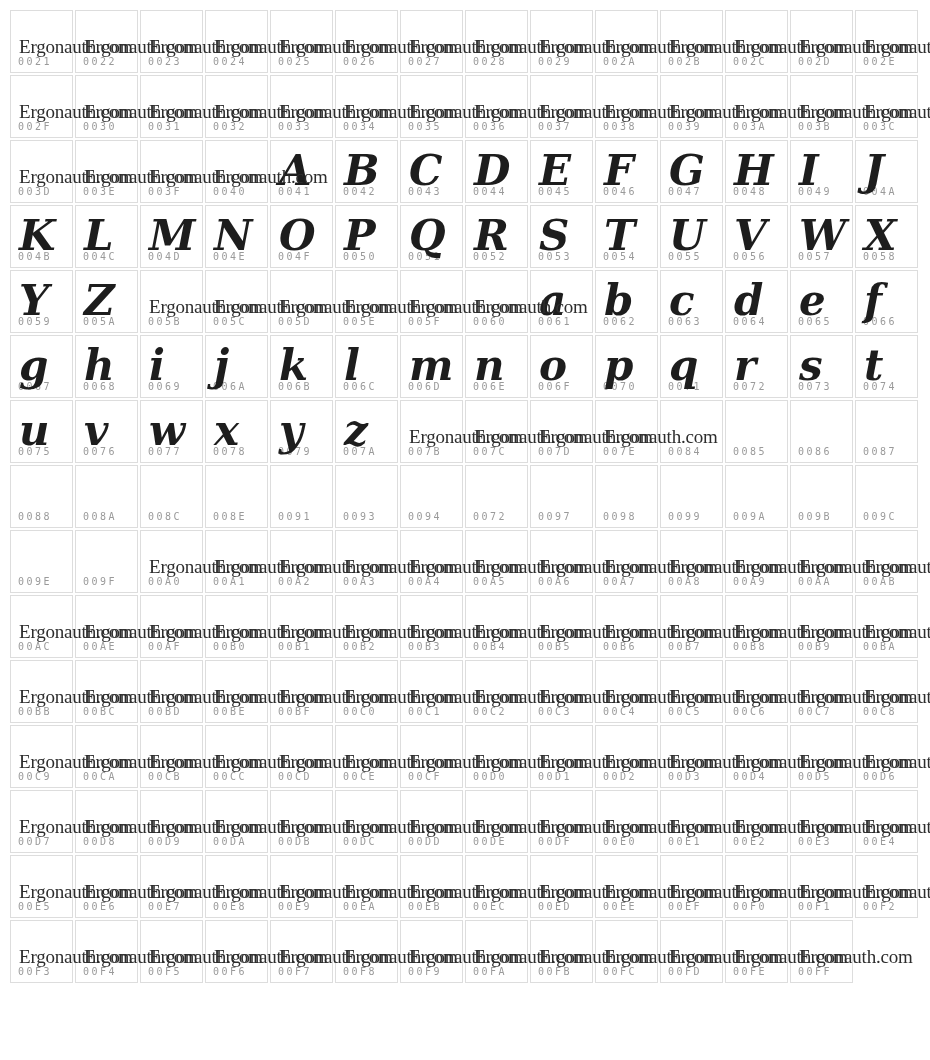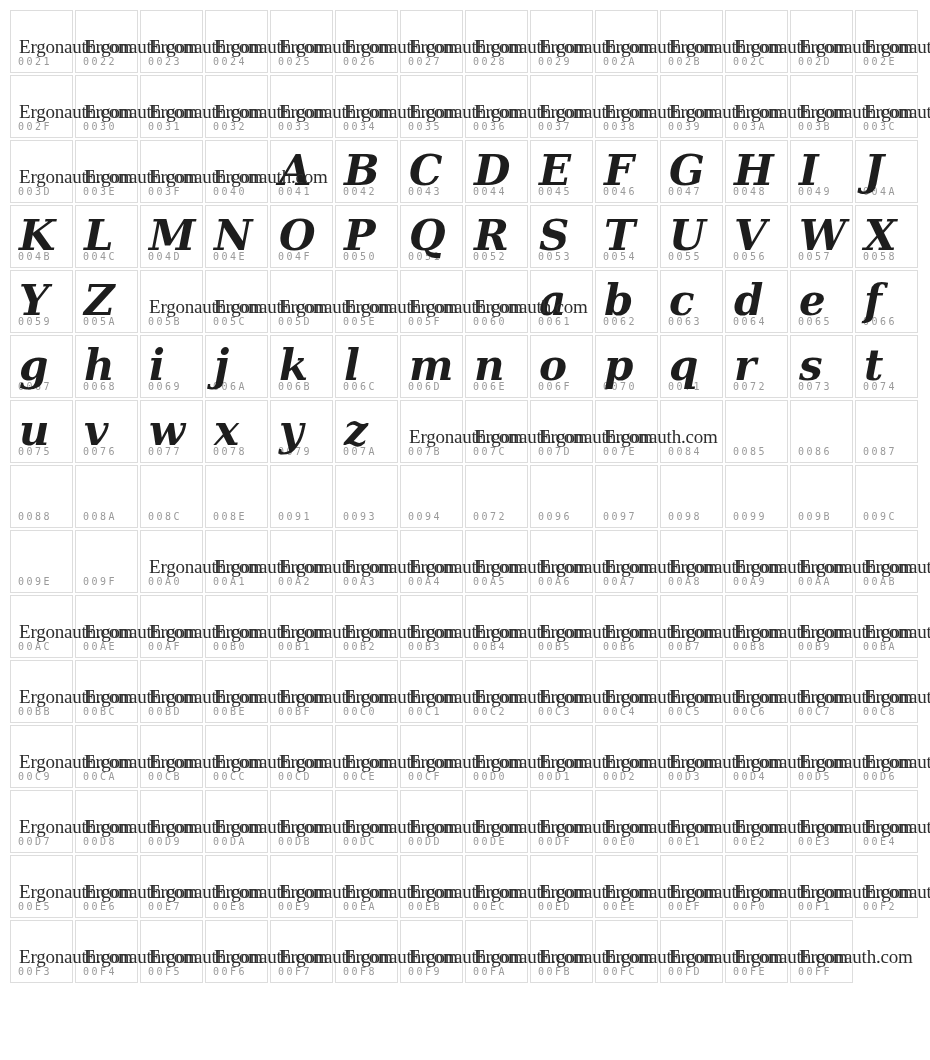--- a/index.html
+++ b/index.html
@@ -475,30 +475,30 @@
     <div class="cell">
       <span class="code">0093</span>
     </div>
     <div class="cell">
       <span class="code">0094</span>
     </div>
     <div class="cell">
       <span class="code">0072</span>
     </div>
     <div class="cell">
-      <span class="code">0096</span>
-    </div>
-    <div class="cell">
       <span class="code">0097</span>
     </div>
     <div class="cell">
       <span class="code">0098</span>
     </div>
     <div class="cell">
       <span class="code">0099</span>
+    </div>
+    <div class="cell">
+      <span class="code">009A</span>
     </div>
     <div class="cell">
       <span class="code">009B</span>
     </div>
     <div class="cell">
       <span class="code">009C</span>
     </div>
     <div class="cell">
       <span class="code">009E</span>
     </div>

